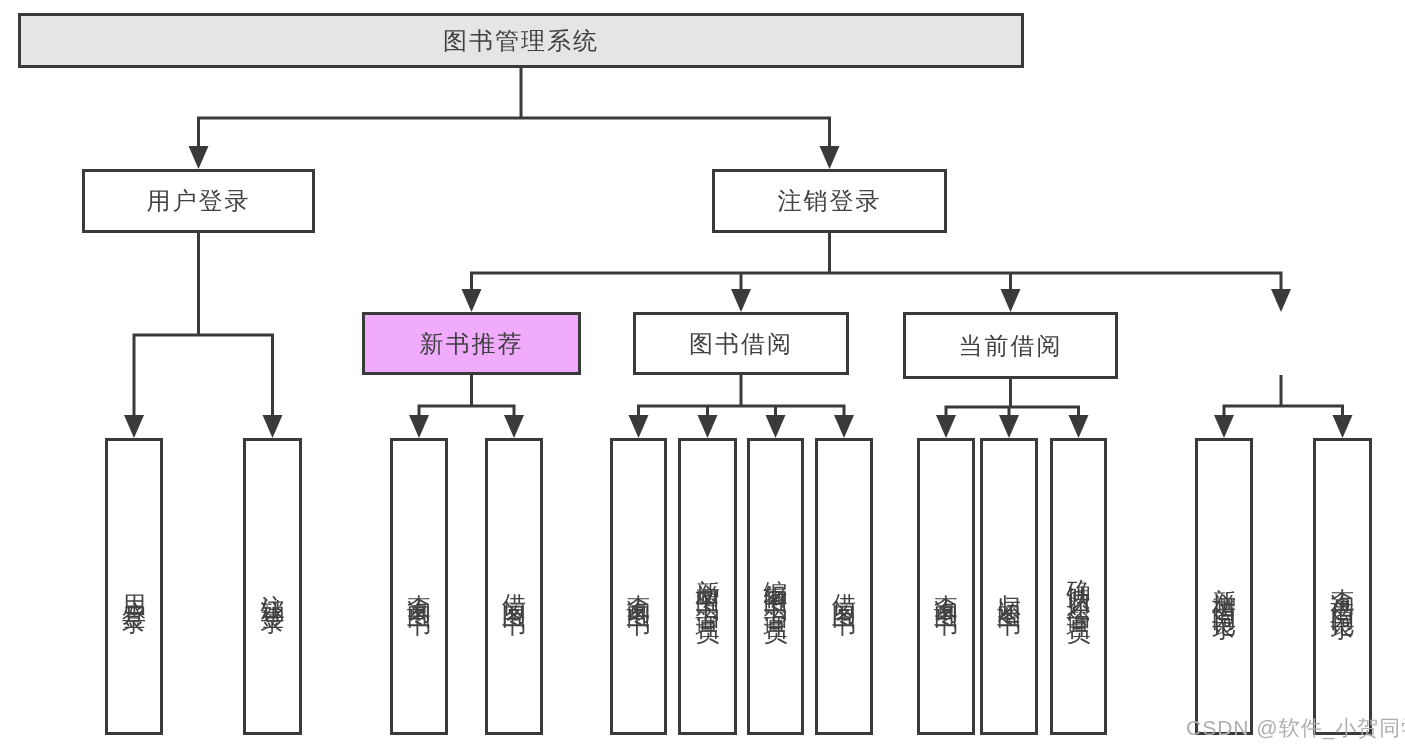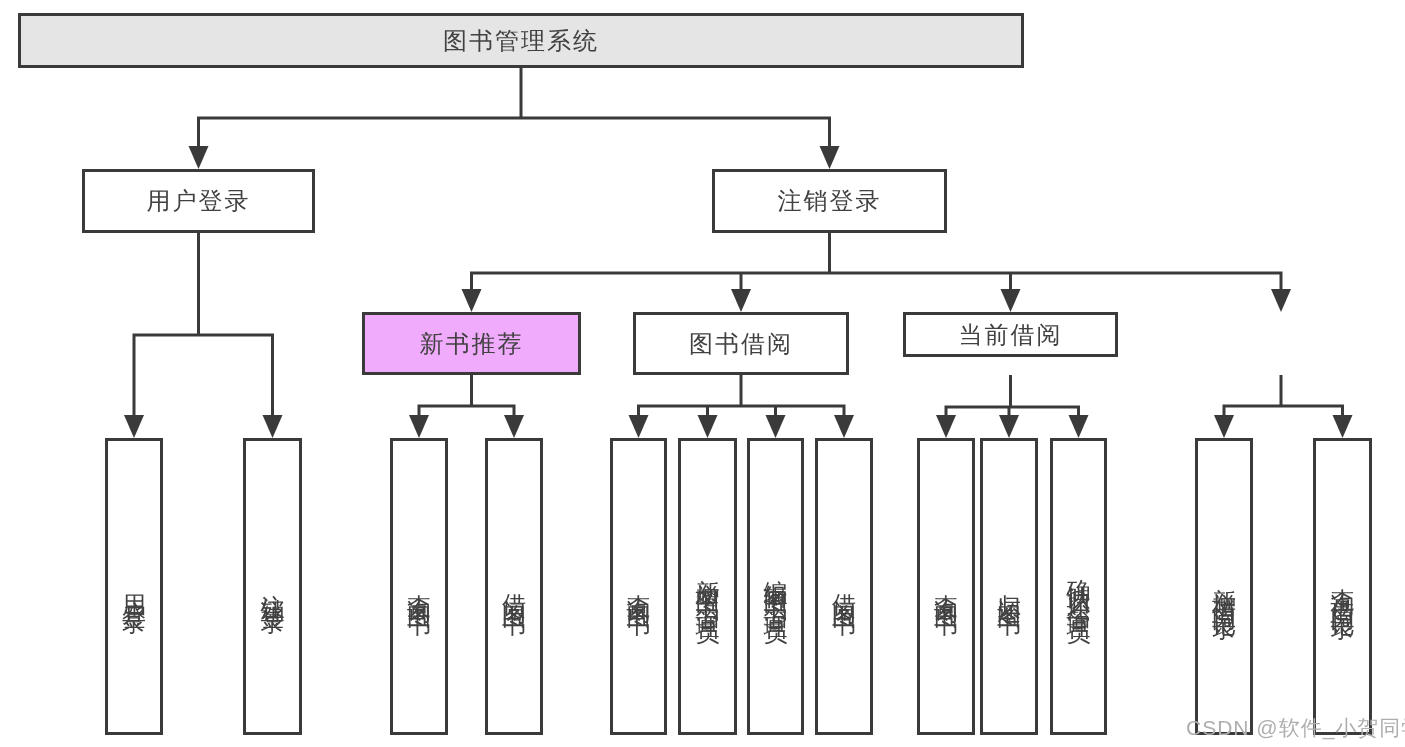--- a/index.html
+++ b/index.html
@@ -77,21 +77,21 @@
     </div>
     <div class="node h" style="left: 712px; top: 169px; width: 235px; height: 64px; border: 3px solid rgb(58, 58, 58); background: rgb(255, 255, 255); color: rgb(65, 65, 65); z-index: 2;">
       <span>注销登录</span>
     </div>
     <div class="node h" style="left: 362px; top: 312px; width: 219px; height: 63px; border: 3px solid rgb(58, 58, 58); background: #f0abfc; color: rgb(65, 65, 65); z-index: 2;">
       <span>新书推荐</span>
     </div>
     <div class="node h" style="left: 633px; top: 312px; width: 216px; height: 63px; border: 3px solid rgb(58, 58, 58); background: rgb(255, 255, 255); color: rgb(65, 65, 65); z-index: 2;">
       <span>图书借阅</span>
     </div>
-    <div class="node h" style="left: 903px; top: 312px; width: 215px; height: 45px; border: 3px solid rgb(58, 58, 58); background: rgb(255, 255, 255); color: rgb(65, 65, 65); z-index: 2;">
+    <div class="node h" style="left: 903px; top: 312px; width: 215px; height: 67px; border: 3px solid rgb(58, 58, 58); background: rgb(255, 255, 255); color: rgb(65, 65, 65); z-index: 2;">
       <span>当前借阅</span>
     </div>
     <div class="node v" style="left: 105px; top: 438px; width: 58px; height: 297px; border: 3px solid rgb(58, 58, 58); background: rgb(255, 255, 255); color: rgb(65, 65, 65); z-index: 2;">
       <span>用户登录</span>
     </div>
     <div class="node v" style="left: 243px; top: 438px; width: 59px; height: 297px; border: 3px solid rgb(58, 58, 58); background: rgb(255, 255, 255); color: rgb(65, 65, 65); z-index: 2;">
       <span>注销登录</span>
     </div>
     <div class="node v" style="left: 390px; top: 438px; width: 58px; height: 297px; border: 3px solid rgb(58, 58, 58); background: rgb(255, 255, 255); color: rgb(65, 65, 65); z-index: 2;">
       <span>查询图书</span>

